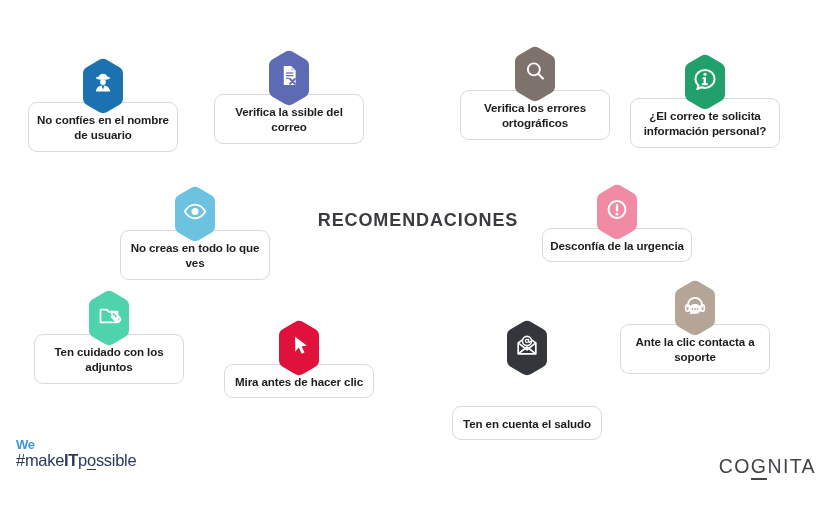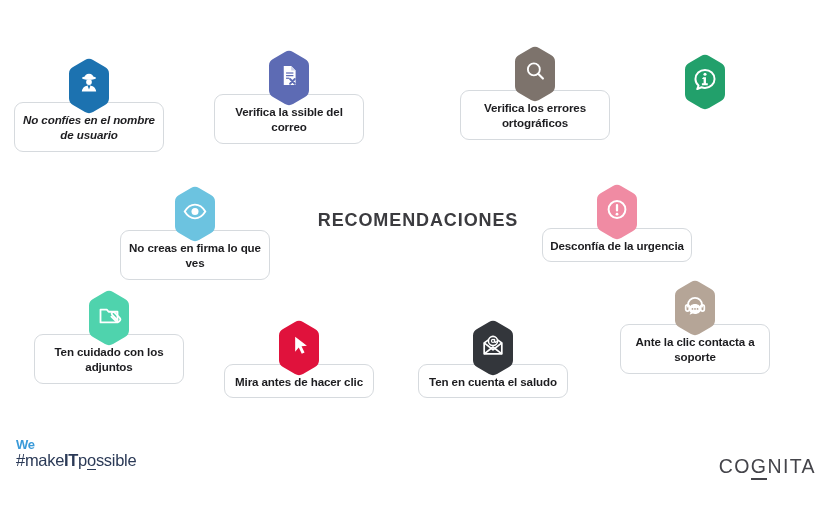--- a/index.html
+++ b/index.html
@@ -102,21 +102,21 @@
     border-bottom: 2px solid #44444a;
     padding-bottom: 1px;
   }
 </style>
 </head>
 <body>
 
 <div id="infographic">
 
   <div id="nodes-container">
-      <div class="node" style="left: 14px; top: 56px; font-style: italic;">
+      <div class="node" style="left: 28px; top: 56px;">
         <div class="hex-wrap">
           <svg width="54" height="60" viewBox="0 0 30 36">
             <path d="M27 10.6 L27 25.4 Q27 28.1 24.6 29.4 L17.4 33.6 Q15 35 12.6 33.6 L5.4 29.4 Q3 28.1 3 25.4 L3 10.6 Q3 7.9 5.4 6.6 L12.6 2.4 Q15 1 17.4 2.4 L24.6 6.6 Q27 7.9 27 10.6 Z" fill="#1c72b0" transform="translate(0,0)"></path>
             <g transform="translate(15,16.5) scale(0.49) translate(-16,-16)">
     <ellipse cx="16" cy="9.3" rx="8.6" ry="2.1" fill="#fff"></ellipse>
     <path d="M10.4 9.6c0-3.6 2.3-5.6 5.6-5.6s5.6 2 5.6 5.6z" fill="#fff"></path>
     <circle cx="16" cy="14.3" r="3.5" fill="#fff"></circle>
     <path d="M16 18.6c-4.6 0-8.2 2.6-8.8 7.2h17.6c-.6-4.6-4.2-7.2-8.8-7.2z" fill="#fff"></path>
     <path d="M14.3 18.9 16 23.4l1.7-4.5-1.7-.7z" fill="#1c72b0"></path>
             </g>
@@ -156,32 +156,33 @@
         <div class="hex-wrap">
           <svg width="54" height="60" viewBox="0 0 30 36">
             <path d="M27 10.6 L27 25.4 Q27 28.1 24.6 29.4 L17.4 33.6 Q15 35 12.6 33.6 L5.4 29.4 Q3 28.1 3 25.4 L3 10.6 Q3 7.9 5.4 6.6 L12.6 2.4 Q15 1 17.4 2.4 L24.6 6.6 Q27 7.9 27 10.6 Z" fill="#22a06b" transform="translate(0,0)"></path>
             <g transform="translate(15,16.5) scale(0.49) translate(-16,-16)">
     <path d="M16 4.3c6.5 0 11.7 4.9 11.7 11 0 6.1-5.2 11-11.7 11-1.5 0-3-.3-4.3-.8l-5.2 2.2 1.6-4.3c-2.3-2-3.8-4.9-3.8-8.1 0-6.1 5.2-11 11.7-11z" fill="none" stroke="#fff" stroke-width="2.4" stroke-linejoin="round"></path>
     <circle cx="16" cy="9.6" r="1.9" fill="#fff"></circle>
     <path d="M13.9 13.1h3.3v7.6h2.2v2.4h-7.2v-2.4h2.1v-5.3h-2.1z" fill="#fff"></path>
             </g>
           </svg>
         </div>
+        <div class="card"><span>¿El correo te solicita información personal?</span></div>
       </div>
       <div class="node" style="left: 120px; top: 184px;">
         <div class="hex-wrap">
           <svg width="54" height="60" viewBox="0 0 30 36">
             <path d="M27 10.6 L27 25.4 Q27 28.1 24.6 29.4 L17.4 33.6 Q15 35 12.6 33.6 L5.4 29.4 Q3 28.1 3 25.4 L3 10.6 Q3 7.9 5.4 6.6 L12.6 2.4 Q15 1 17.4 2.4 L24.6 6.6 Q27 7.9 27 10.6 Z" fill="#6cc3e0" transform="translate(0,0)"></path>
             <g transform="translate(15,16.5) scale(0.49) translate(-16,-16)">
     <path d="M3.4 16c3.4-5.6 7.6-8.4 12.6-8.4S25.2 10.4 28.6 16c-3.4 5.6-7.6 8.4-12.6 8.4S6.8 21.6 3.4 16z" fill="none" stroke="#fff" stroke-width="2.3"></path>
     <circle cx="16" cy="16" r="4.3" fill="#fff"></circle>
             </g>
           </svg>
         </div>
-        <div class="card"><span>No creas en firma lo que ves</span></div>
+        <div class="card"><span>No creas en todo lo que ves</span></div>
       </div>
       <div class="node" style="left: 542px; top: 182px;">
         <div class="hex-wrap">
           <svg width="54" height="60" viewBox="0 0 30 36">
             <path d="M27 10.6 L27 25.4 Q27 28.1 24.6 29.4 L17.4 33.6 Q15 35 12.6 33.6 L5.4 29.4 Q3 28.1 3 25.4 L3 10.6 Q3 7.9 5.4 6.6 L12.6 2.4 Q15 1 17.4 2.4 L24.6 6.6 Q27 7.9 27 10.6 Z" fill="#f08ba3" transform="translate(0,0)"></path>
             <g transform="translate(15,16.5) scale(0.49) translate(-16,-16)">
     <circle cx="16" cy="16" r="10.3" fill="none" stroke="#fff" stroke-width="2.4"></circle>
     <rect x="14.6" y="9.2" width="2.8" height="9.4" rx="1.4" fill="#fff"></rect>
     <circle cx="16" cy="21.7" r="1.7" fill="#fff"></circle>
             </g>
@@ -205,21 +206,21 @@
         <div class="hex-wrap">
           <svg width="54" height="60" viewBox="0 0 30 36">
             <path d="M27 10.6 L27 25.4 Q27 28.1 24.6 29.4 L17.4 33.6 Q15 35 12.6 33.6 L5.4 29.4 Q3 28.1 3 25.4 L3 10.6 Q3 7.9 5.4 6.6 L12.6 2.4 Q15 1 17.4 2.4 L24.6 6.6 Q27 7.9 27 10.6 Z" fill="#e0123c" transform="translate(0,0)"></path>
             <g transform="translate(15,16.5) scale(0.49) translate(-16,-16)">
     <path d="M11.3 5.4l14.4 10.9-6.6.6 3.7 7.6-3.4 1.7-3.7-7.6-4.4 4.9z" fill="#fff"></path>
             </g>
           </svg>
         </div>
         <div class="card"><span>Mira antes de hacer clic</span></div>
       </div>
-      <div class="node" style="left: 418px; top: 318px;">
+      <div class="node" style="left: 452px; top: 318px; gap: 42px;">
         <div class="hex-wrap">
           <svg width="54" height="60" viewBox="0 0 30 36">
             <path d="M27 10.6 L27 25.4 Q27 28.1 24.6 29.4 L17.4 33.6 Q15 35 12.6 33.6 L5.4 29.4 Q3 28.1 3 25.4 L3 10.6 Q3 7.9 5.4 6.6 L12.6 2.4 Q15 1 17.4 2.4 L24.6 6.6 Q27 7.9 27 10.6 Z" fill="#33363b" transform="translate(0,0)"></path>
             <g transform="translate(15,16.5) scale(0.49) translate(-16,-16)">
     <path d="M5.2 12.8l10.8-7.6 10.8 7.6v13.4H5.2z" fill="none" stroke="#fff" stroke-width="2.1" stroke-linejoin="round"></path>
     <path d="M5.2 26.2l10.8-8.4 10.8 8.4" fill="none" stroke="#fff" stroke-width="2.1" stroke-linejoin="round"></path>
     <path d="M5.2 12.8l10.8 8.4 10.8-8.4" fill="none" stroke="#fff" stroke-width="2.1" stroke-linejoin="round"></path>
     <circle cx="16" cy="10.4" r="5.6" fill="#33363b" stroke="#fff" stroke-width="1.9"></circle>
     <circle cx="16" cy="10.4" r="1.9" fill="none" stroke="#fff" stroke-width="1.5"></circle>
     <path d="M18 8.6v2.6c0 1.3 2.1 1.3 2.1-.4" fill="none" stroke="#fff" stroke-width="1.5" stroke-linecap="round"></path>

